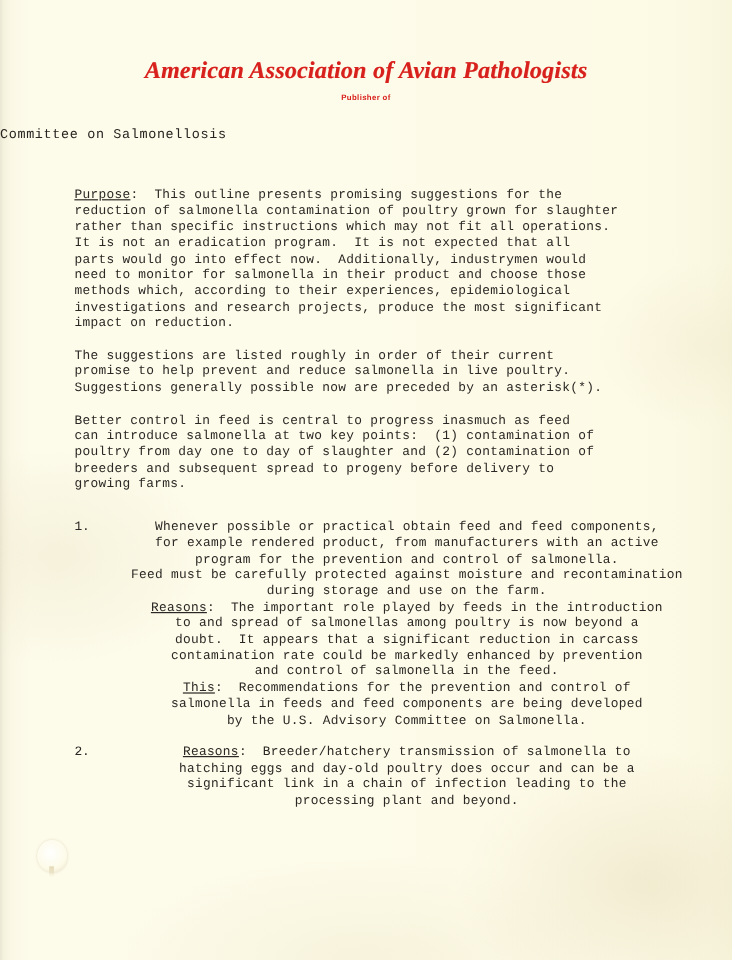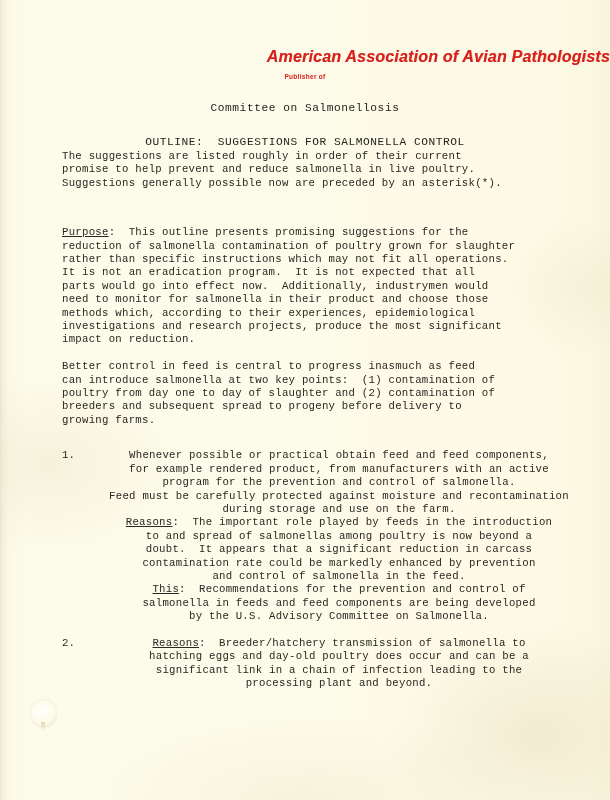--- a/index.html
+++ b/index.html
@@ -71,50 +71,49 @@
     position: relative;
     z-index: 3;
   }
 
   
   .letterhead {
     text-align: center;
     padding-top: 48px;
   }
   .lh-org {
-    font-family: Liberation Sans, sans-serif;
+    font-family: Liberation Serif, serif;
     font-style: italic;
     font-weight: bold;
-    font-size: 16px;
+    font-size: 20px;
     letter-spacing: 0.2px;
     color: #d8201c;
     text-shadow: 0.4px 0 0 rgba(216,32,28,0.5);
     white-space: nowrap;
-    text-align: right;
   }
   .lh-sub1 {
     margin-top: 7px;
     font-family: "Liberation Sans", sans-serif;
     font-weight: bold;
     font-size: 6.5px;
     letter-spacing: 0.3px;
     color: #d8201c;
   }
   .lh-sub2 {
     margin-top: 4px;
     font-family: "Liberation Sans", sans-serif;
     font-weight: bold;
     font-size: 7.5px;
     letter-spacing: 0.9px;
     color: #d8201c;
   }
 
   
   .doc-titles {
-    text-align: center;
+    text-align: left;
     margin-top: 21px;
     font-size: 11.2px;
     color: #262320;
     letter-spacing: 0.55px;
     line-height: 15px;
   }
   .title-committee {
     margin-bottom: 19px;
   }
   .title-outline-l1,
@@ -180,38 +179,37 @@
 
   <div class="content">
 
     <div class="letterhead">
       <div class="lh-org">American Association of Avian Pathologists</div>
       <div class="lh-sub1">Publisher of</div>
     </div>
 
     <div class="doc-titles">
       <div class="title-committee">Committee on Salmonellosis</div>
-      <div class="title-outline-l1">OUTLINE:  SUGGESTIONS FOR SALMONELLA CONTROL</div>
     </div>
 
     <div class="body-block">
-
-      <div class="para">The suggestions are listed roughly in order of their current
-promise to help prevent and reduce salmonella in live poultry.
-Suggestions generally possible now are preceded by an asterisk(*).</div>
 
       <div class="para first-para"><span class="u">Purpose</span><span>:  This outline presents promising suggestions for the
 reduction of salmonella contamination of poultry grown for slaughter
 rather than specific instructions which may not fit all operations.
 It is not an eradication program.  It is not expected that all
 parts would go into effect now.  Additionally, industrymen would
 need to monitor for salmonella in their product and choose those
 methods which, according to their experiences, epidemiological
 investigations and research projects, produce the most significant
 impact on reduction.</span></div>
+
+      <div class="para">The suggestions are listed roughly in order of their current
+promise to help prevent and reduce salmonella in live poultry.
+Suggestions generally possible now are preceded by an asterisk(*).</div>
 
       <div class="para">Better control in feed is central to progress inasmuch as feed
 can introduce salmonella at two key points:  (1) contamination of
 poultry from day one to day of slaughter and (2) contamination of
 breeders and subsequent spread to progeny before delivery to
 growing farms.</div>
     </div>
 
     <div class="items-block">
 

